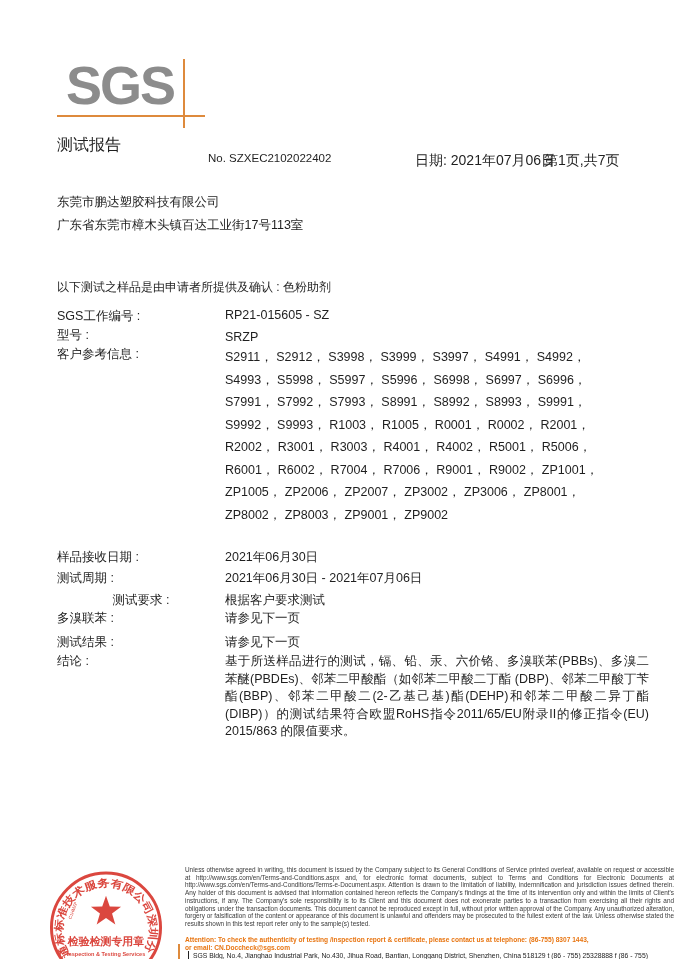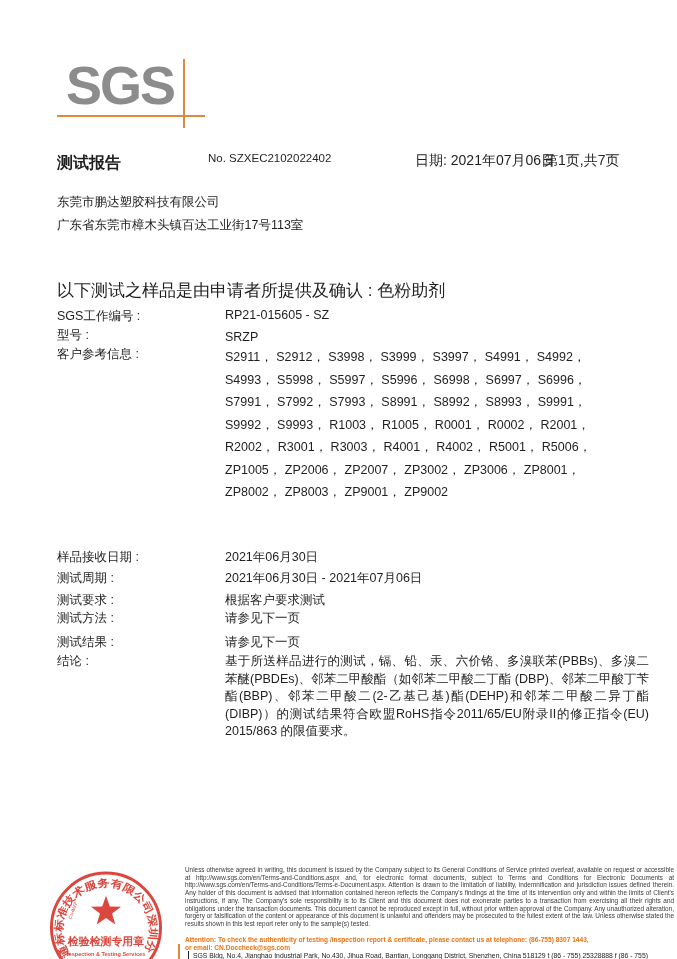--- a/index.html
+++ b/index.html
@@ -7,42 +7,42 @@
   body { font-family:"Liberation Sans","DejaVu Sans",sans-serif; color:#1f1f1f; }
   .page { position:relative; width:677px; height:959px; background:#fff; overflow:hidden;margin-top:28px; }
 
   
   .logo { position:absolute; left:66px; top:26px; font-size:54px; font-weight:bold;
           color:#8c8c8c; letter-spacing:-2px; font-family:"Liberation Sans",sans-serif; }
   .logo-hline { position:absolute; left:57px; top:87px; width:148px; height:2px; background:#de8a3c; }
   .logo-vline { position:absolute; left:183px; top:31px; width:2px; height:69px; background:#de8a3c; }
 
   
-  .doc-title { position:absolute; left:57px; top:125px; font-size:16px; font-weight:bold; }
+  .doc-title { position:absolute; left:57px; top:107px; font-size:16px; font-weight:normal; }
   .doc-no    { position:absolute; left:208px; top:124px; font-size:11.5px; }
   .doc-date  { position:absolute; left:415px; top:124px; font-size:14px; }
   .doc-page  { position:absolute; left:544px; top:124px; font-size:14px; }
 
   
   .company  { position:absolute; left:57px; top:163px; font-size:12.5px; line-height:23px; }
 
   
-  .statement { position:absolute; left:57px; top:251px; font-size:17px; }
+  .statement { position:absolute; left:57px; top:251px; font-size:12px; }
 
   
   .row { position:absolute; left:57px; display:flex; font-size:12.5px; }
   .row .lbl { width:168px; flex:0 0 168px; }
   .row .val { flex:1; }
   .r-job   { top:280px; }
   .r-model { top:299px;align-items:flex-end; }
   .r-ref   { top:318px; }
   .r-ref .val div { line-height:22.5px; }
   .r-recv  { top:521px; }
   .r-per   { top:542px; }
-  .r-req   { top:564px; }
+  .r-req   { top:564px;text-align:center; }
   .r-met   { top:582px; }
   .r-res   { top:606px; }
   .r-con   { top:625px; }
   .r-con .val { width:424px; flex:0 0 424px; line-height:17.5px; text-align:justify; }
 
   
   .legal { position:absolute; left:185px; top:838px; width:489px; font-size:6.4px;
            line-height:7.7px; color:#3a3a3a; text-align:justify; }
   .attention { position:absolute; left:185px; top:908px; width:489px; font-size:6.6px;
                line-height:7.6px; font-weight:bold; color:#e87511; }
@@ -90,20 +90,21 @@
   </div>
 
   <div class="row r-ref">
     <div class="lbl">客户参考信息 :</div>
     <div class="val">
       <div>S2911， S2912， S3998， S3999， S3997， S4991， S4992，</div>
       <div>S4993， S5998， S5997， S5996， S6998， S6997， S6996，</div>
       <div>S7991， S7992， S7993， S8991， S8992， S8993， S9991，</div>
       <div>S9992， S9993， R1003， R1005， R0001， R0002， R2001，</div>
       <div>R2002， R3001， R3003， R4001， R4002， R5001， R5006，</div>
+      <div>R6001， R6002， R7004， R7006， R9001， R9002， ZP1001，</div>
       <div>ZP1005， ZP2006， ZP2007， ZP3002， ZP3006， ZP8001，</div>
       <div>ZP8002， ZP8003， ZP9001， ZP9002</div>
     </div>
   </div>
 
   <div class="row r-recv">
     <div class="lbl">样品接收日期 :</div>
     <div class="val">2021年06月30日</div>
   </div>
 
@@ -111,21 +112,21 @@
     <div class="lbl">测试周期 :</div>
     <div class="val">2021年06月30日 - 2021年07月06日</div>
   </div>
 
   <div class="row r-req">
     <div class="lbl">测试要求 :</div>
     <div class="val">根据客户要求测试</div>
   </div>
 
   <div class="row r-met">
-    <div class="lbl">测试方法 :</div>
+    <div class="lbl">多溴联苯 :</div>
     <div class="val">请参见下一页</div>
   </div>
 
   <div class="row r-res">
     <div class="lbl">测试结果 :</div>
     <div class="val">请参见下一页</div>
   </div>
 
   <div class="row r-con">
     <div class="lbl">结论 :</div>

